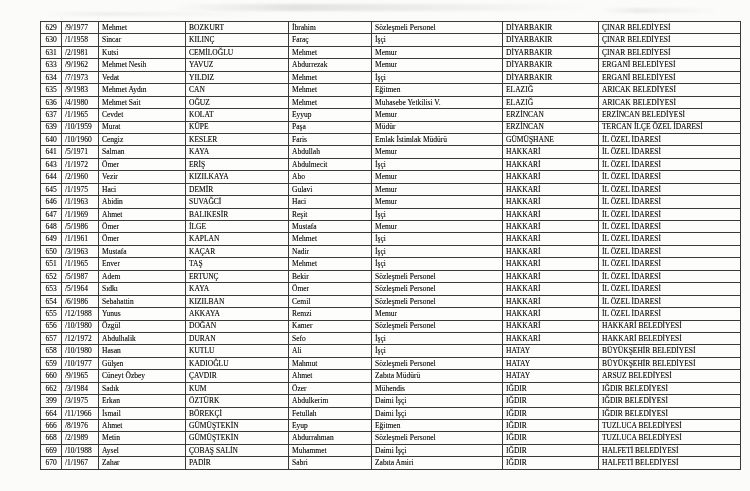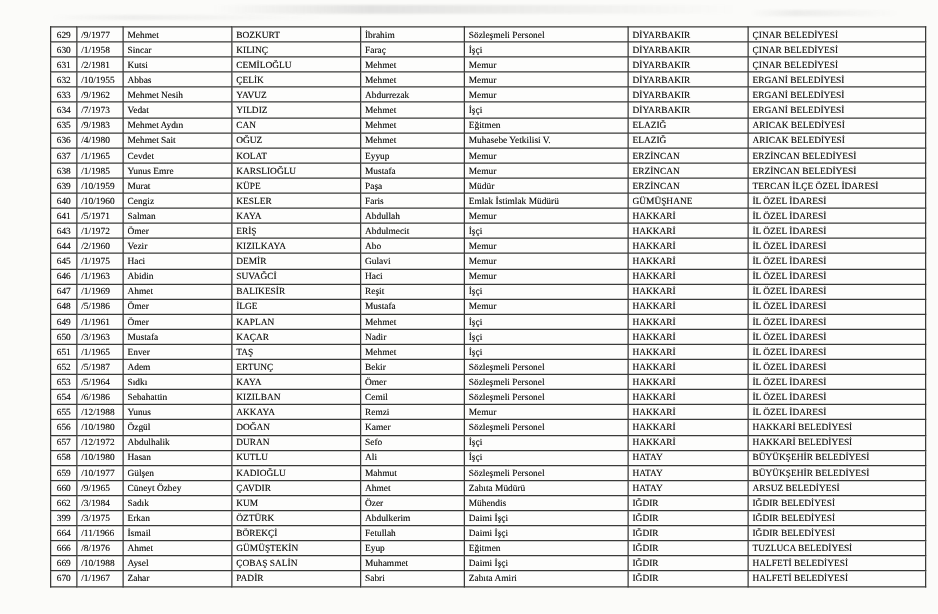--- a/index.html
+++ b/index.html
@@ -92,30 +92,20 @@
         <td class="c-no">631</td>
         <td class="c-birth_date">/2/1981</td>
         <td class="c-first_name">Kutsi</td>
         <td class="c-last_name">CEMİLOĞLU</td>
         <td class="c-father_name">Mehmet</td>
         <td class="c-title">Memur</td>
         <td class="c-province">DİYARBAKIR</td>
         <td class="c-institution">ÇINAR BELEDİYESİ</td>
       </tr>
       <tr>
-        <td class="c-no">632</td>
-        <td class="c-birth_date">/10/1955</td>
-        <td class="c-first_name">Abbas</td>
-        <td class="c-last_name">ÇELİK</td>
-        <td class="c-father_name">Mehmet</td>
-        <td class="c-title">Memur</td>
-        <td class="c-province">DİYARBAKIR</td>
-        <td class="c-institution">ERGANİ BELEDİYESİ</td>
-      </tr>
-      <tr>
         <td class="c-no">633</td>
         <td class="c-birth_date">/9/1962</td>
         <td class="c-first_name">Mehmet Nesih</td>
         <td class="c-last_name">YAVUZ</td>
         <td class="c-father_name">Abdurrezak</td>
         <td class="c-title">Memur</td>
         <td class="c-province">DİYARBAKIR</td>
         <td class="c-institution">ERGANİ BELEDİYESİ</td>
       </tr>
       <tr>
@@ -147,30 +137,20 @@
         <td class="c-title">Muhasebe Yetkilisi V.</td>
         <td class="c-province">ELAZIĞ</td>
         <td class="c-institution">ARICAK BELEDİYESİ</td>
       </tr>
       <tr>
         <td class="c-no">637</td>
         <td class="c-birth_date">/1/1965</td>
         <td class="c-first_name">Cevdet</td>
         <td class="c-last_name">KOLAT</td>
         <td class="c-father_name">Eyyup</td>
-        <td class="c-title">Memur</td>
-        <td class="c-province">ERZİNCAN</td>
-        <td class="c-institution">ERZİNCAN BELEDİYESİ</td>
-      </tr>
-      <tr>
-        <td class="c-no">638</td>
-        <td class="c-birth_date">/1/1985</td>
-        <td class="c-first_name">Yunus Emre</td>
-        <td class="c-last_name">KARSLIOĞLU</td>
-        <td class="c-father_name">Mustafa</td>
         <td class="c-title">Memur</td>
         <td class="c-province">ERZİNCAN</td>
         <td class="c-institution">ERZİNCAN BELEDİYESİ</td>
       </tr>
       <tr>
         <td class="c-no">639</td>
         <td class="c-birth_date">/10/1959</td>
         <td class="c-first_name">Murat</td>
         <td class="c-last_name">KÜPE</td>
         <td class="c-father_name">Paşa</td>
@@ -412,20 +392,30 @@
         <td class="c-no">666</td>
         <td class="c-birth_date">/8/1976</td>
         <td class="c-first_name">Ahmet</td>
         <td class="c-last_name">GÜMÜŞTEKİN</td>
         <td class="c-father_name">Eyup</td>
         <td class="c-title">Eğitmen</td>
         <td class="c-province">IĞDIR</td>
         <td class="c-institution">TUZLUCA BELEDİYESİ</td>
       </tr>
       <tr>
+        <td class="c-no">668</td>
+        <td class="c-birth_date">/2/1989</td>
+        <td class="c-first_name">Metin</td>
+        <td class="c-last_name">GÜMÜŞTEKİN</td>
+        <td class="c-father_name">Abdurrahman</td>
+        <td class="c-title">Sözleşmeli Personel</td>
+        <td class="c-province">IĞDIR</td>
+        <td class="c-institution">TUZLUCA BELEDİYESİ</td>
+      </tr>
+      <tr>
         <td class="c-no">669</td>
         <td class="c-birth_date">/10/1988</td>
         <td class="c-first_name">Aysel</td>
         <td class="c-last_name">ÇOBAŞ SALİN</td>
         <td class="c-father_name">Muhammet</td>
         <td class="c-title">Daimi İşçi</td>
         <td class="c-province">IĞDIR</td>
         <td class="c-institution">HALFETİ BELEDİYESİ</td>
       </tr>
       <tr>

